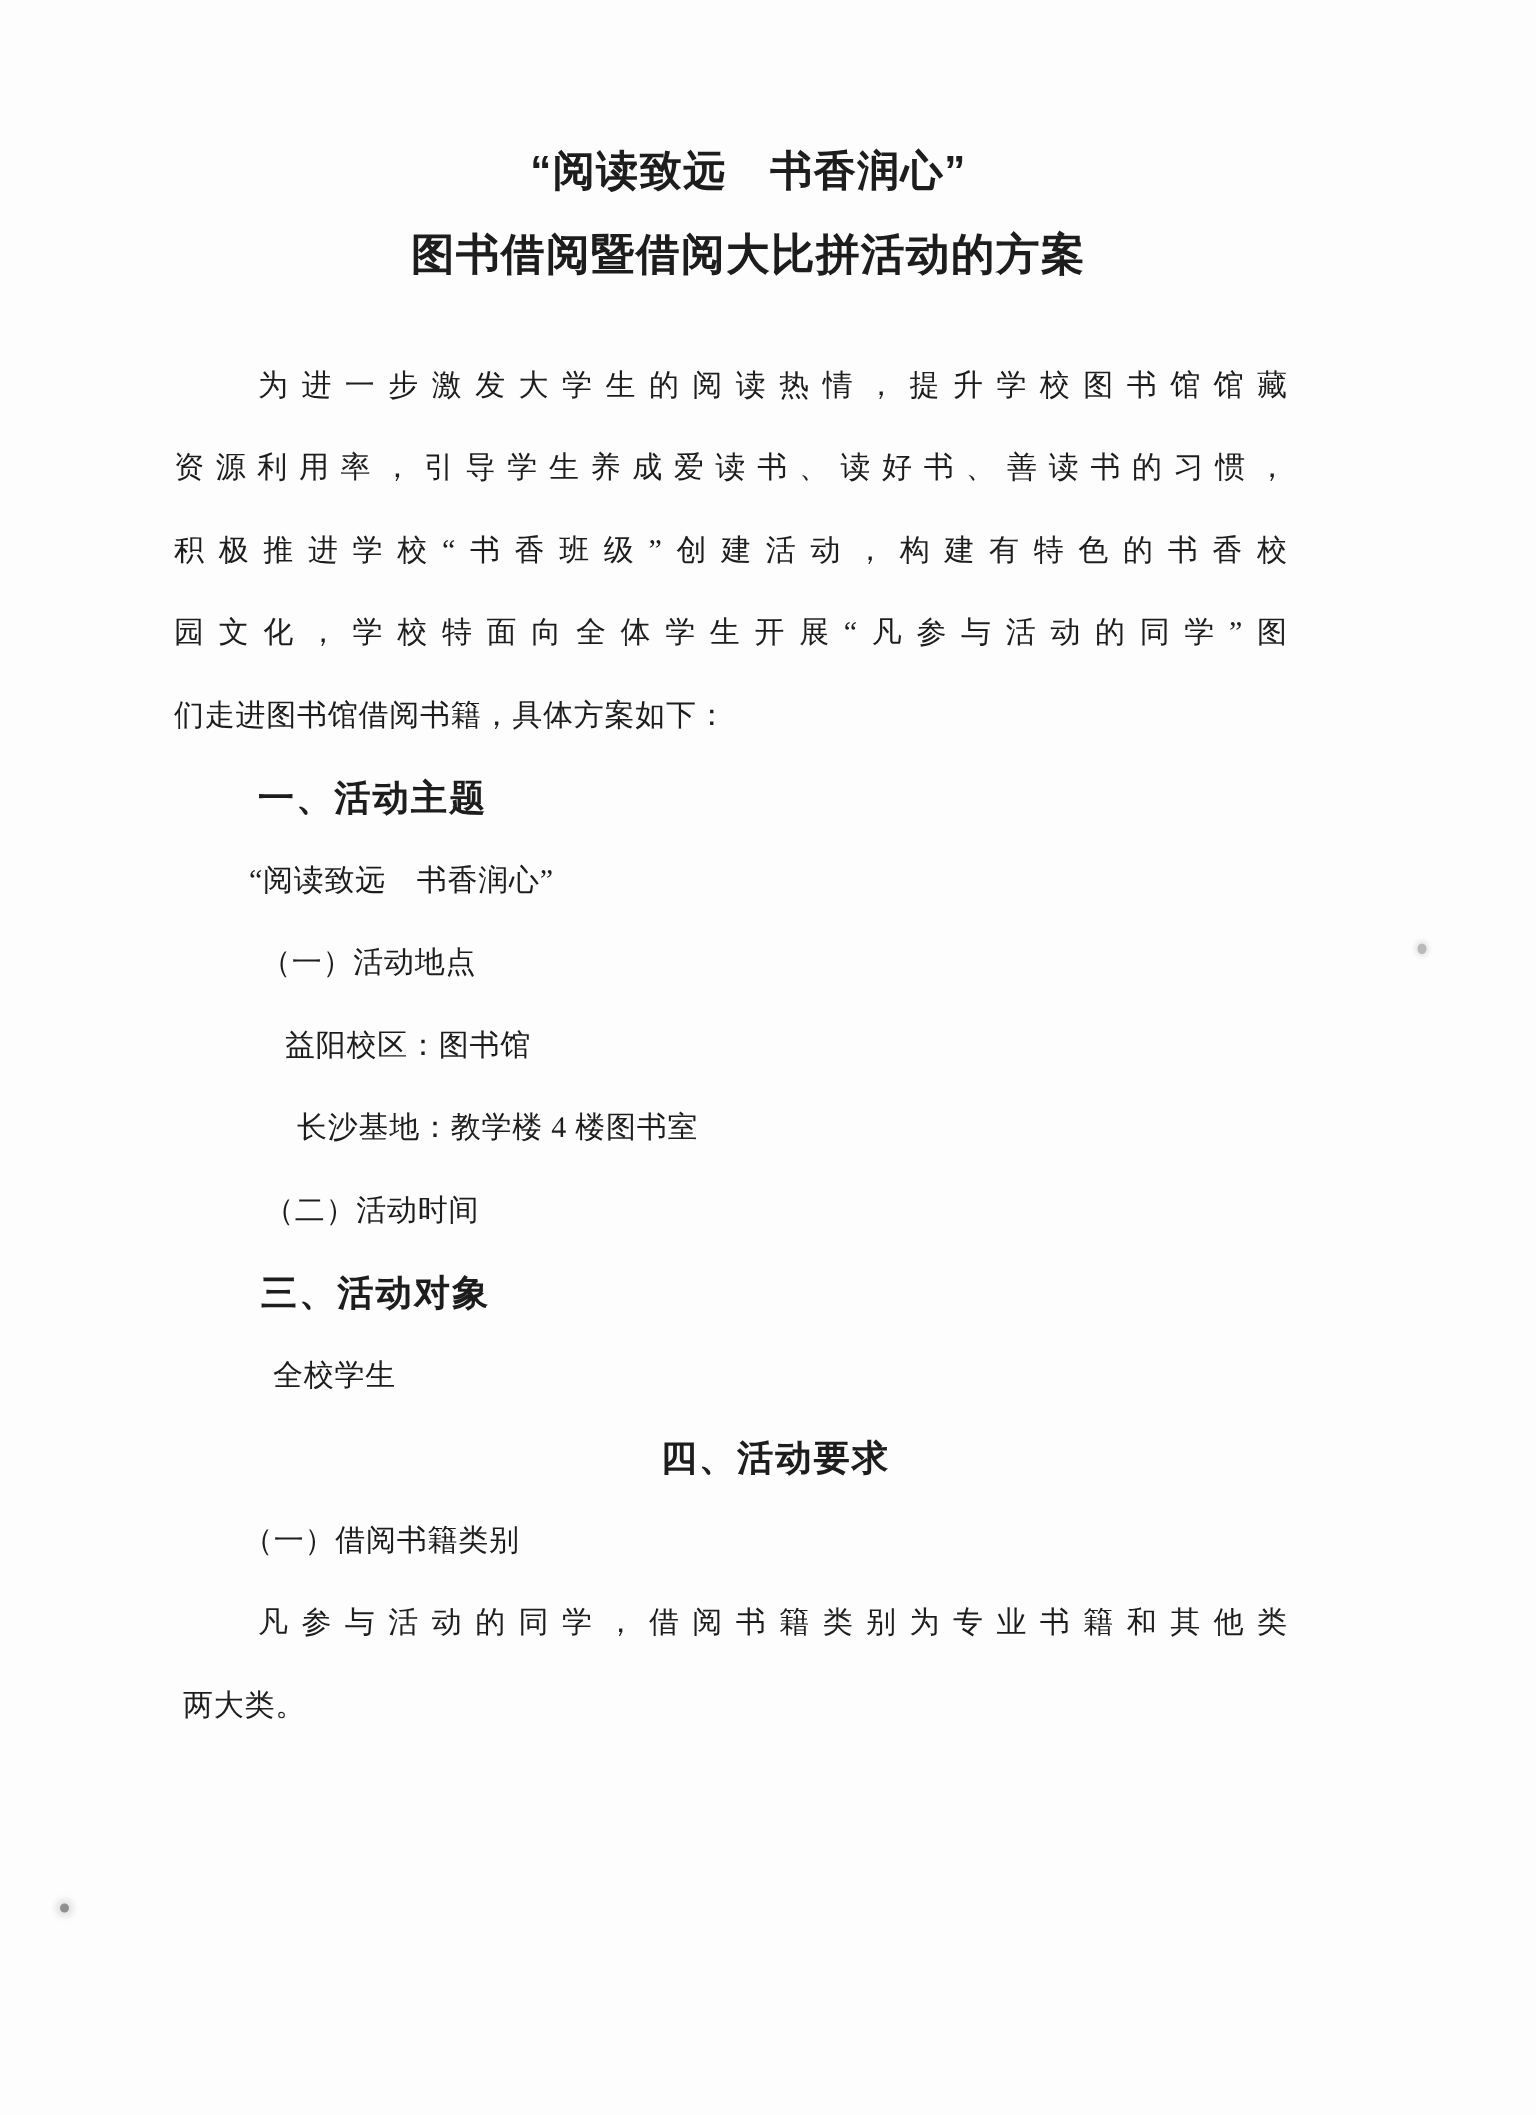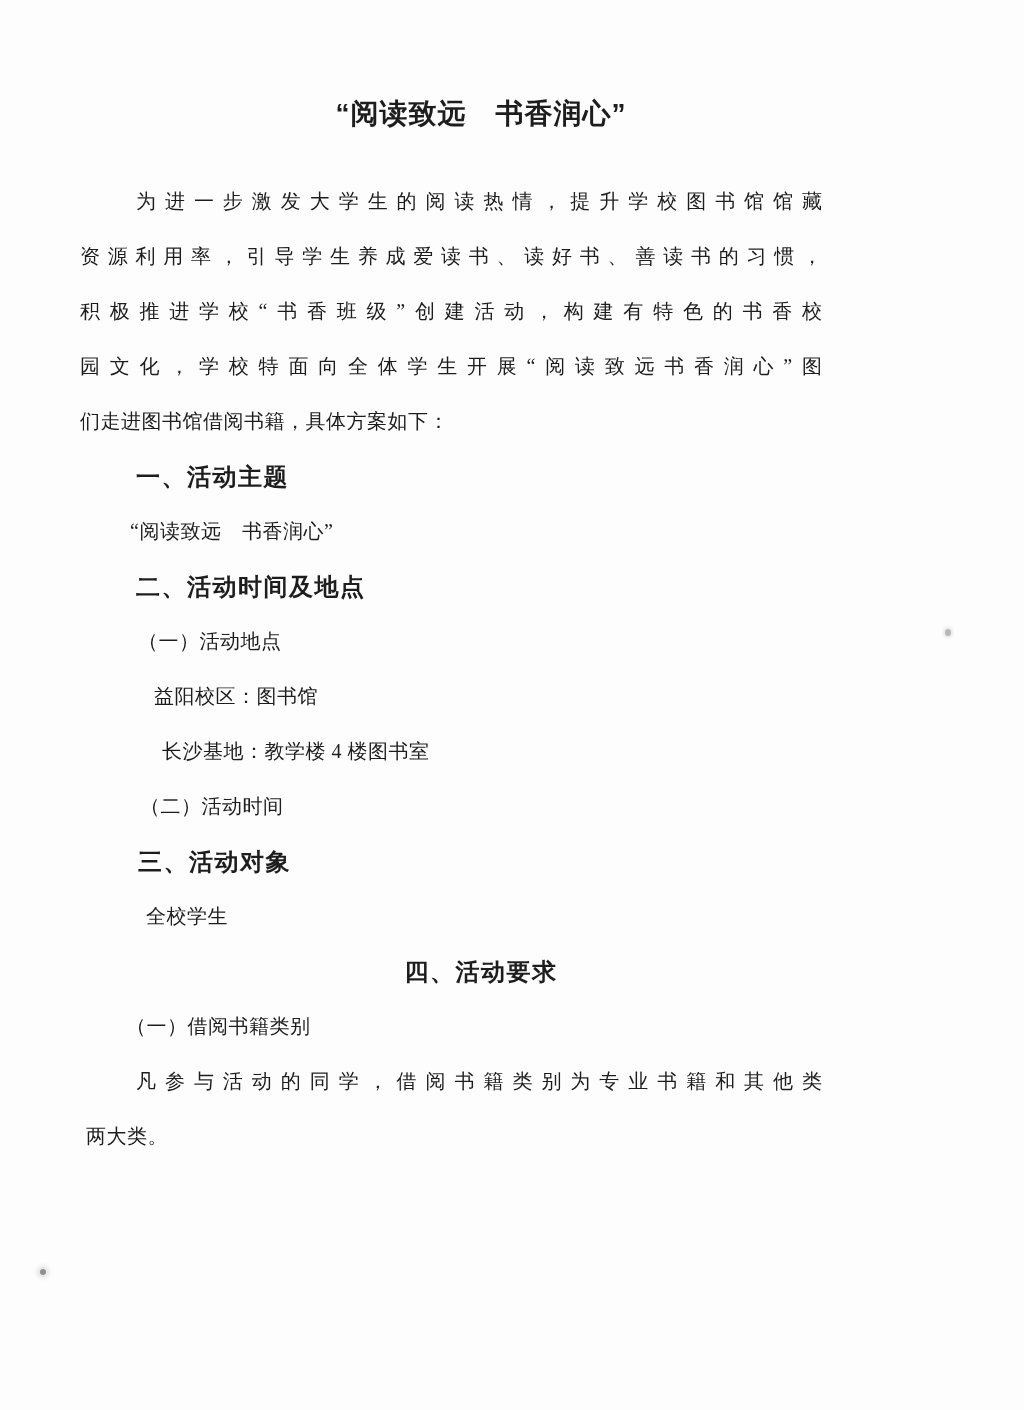--- a/index.html
+++ b/index.html
@@ -16,21 +16,21 @@
     color: #1d1d1d;
   }
   .page {
     position: absolute;
     top: 0; left: 0;
     width: 1024px;
     height: 1410px;
     background: #fdfdfd;
   }
   .doc {
-    padding: 86px 142px 0 80px;
+    padding: 86px 142px 0 116px;
   }
   .title {
     text-align: center;
     font-family: "Liberation Sans", "DejaVu Sans", sans-serif;
     font-weight: 700;
     line-height: 56px;
     letter-spacing: 1px;
   }
   .title.t1 { font-size: 28px; }
   .title.t2 { font-size: 29px; }
@@ -74,29 +74,29 @@
     background: #8f8f8f;
     box-shadow: 0 0 4px 3px #e2e2e2;
   }
 </style>
 </head>
 <body>
 
 <div class="page">
   <div class="doc">
     <div class="title t1">“阅读致远　书香润心”</div>
+    <div class="title t2">图书借阅暨借阅大比拼活动的方案</div>
     <div class="body-lines" id="body-lines">
         <div class="text-line justify" style="text-indent: 56px;">为进一步激发大学生的阅读热情，提升学校图书馆馆藏</div>
         <div class="text-line justify">资源利用率，引导学生养成爱读书、读好书、善读书的习惯，</div>
         <div class="text-line justify">积极推进学校“书香班级”创建活动，构建有特色的书香校</div>
-        <div class="text-line justify">园文化，学校特面向全体学生开展“阅读致远书香润心”图</div>
+        <div class="text-line justify">园文化，学校特面向全体学生开展“凡参与活动的同学”图</div>
         <div class="text-line">们走进图书馆借阅书籍，具体方案如下：</div>
         <div class="text-line heading" style="text-indent: 56px;">一、活动主题</div>
         <div class="text-line" style="text-indent: 50px;">“阅读致远　书香润心”</div>
-        <div class="text-line heading" style="text-indent: 56px;">二、活动时间及地点</div>
         <div class="text-line" style="text-indent: 58px;">（一）活动地点</div>
         <div class="text-line" style="text-indent: 74px;">益阳校区：图书馆</div>
         <div class="text-line" style="text-indent: 82px;">长沙基地：教学楼 4 楼图书室</div>
         <div class="text-line" style="text-indent: 60px;">（二）活动时间</div>
         <div class="text-line heading" style="text-indent: 58px;">三、活动对象</div>
         <div class="text-line" style="text-indent: 66px;">全校学生</div>
         <div class="text-line heading" style="text-indent: 60px; text-align: center;">四、活动要求</div>
         <div class="text-line" style="text-indent: 46px;">（一）借阅书籍类别</div>
         <div class="text-line justify" style="text-indent: 56px;">凡参与活动的同学，借阅书籍类别为专业书籍和其他类</div>
         <div class="text-line" style="text-indent: 6px;">两大类。</div>

